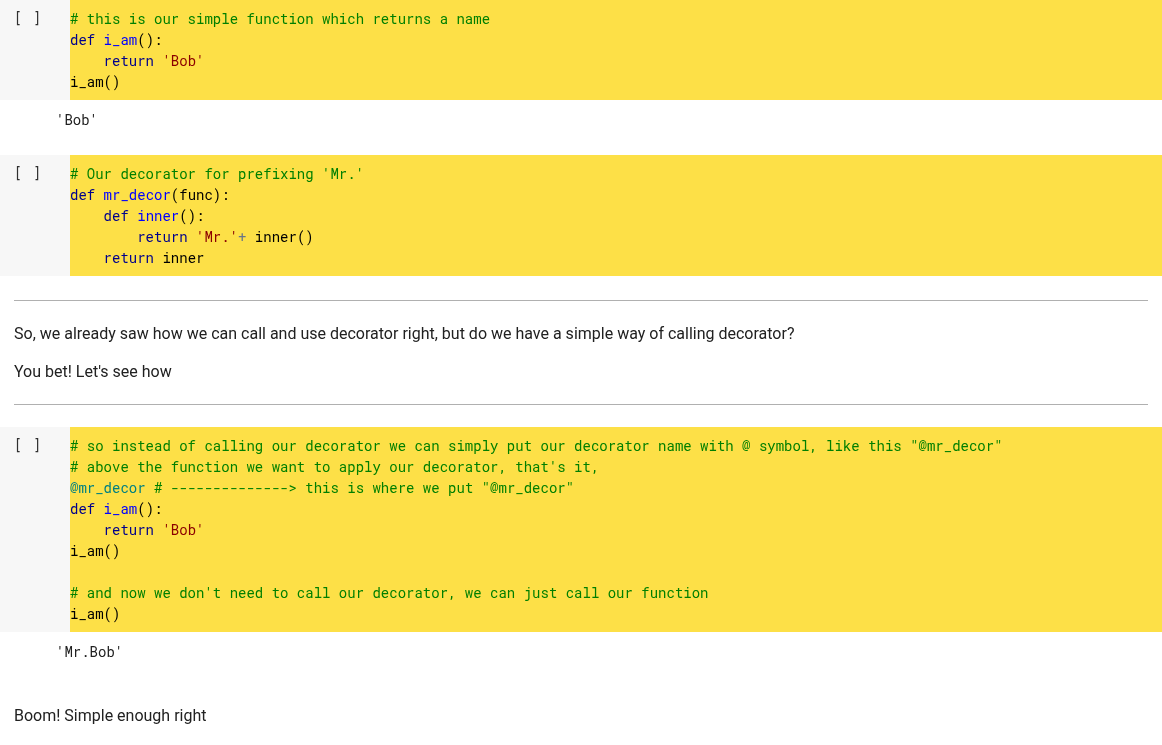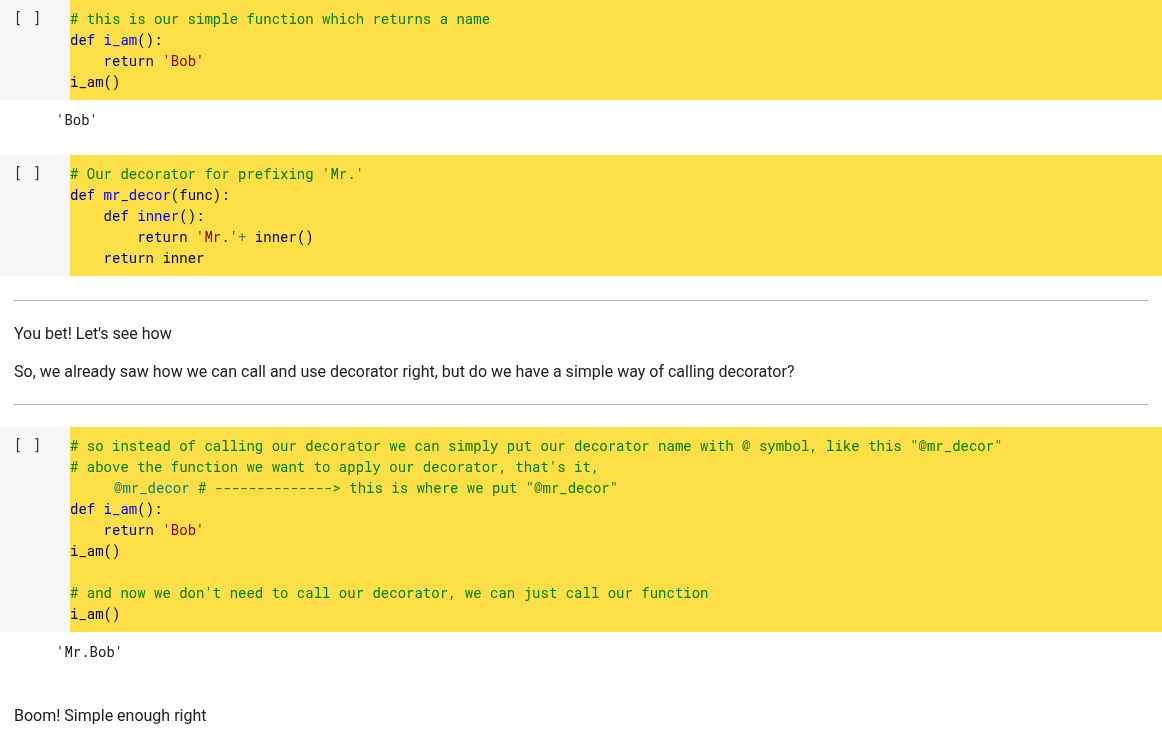--- a/index.html
+++ b/index.html
@@ -72,21 +72,21 @@
     border-top: 1px solid #b0b0b0;
     margin: 4px 14px 4px 14px;
   }
   .gap { height: 18px; }
 
   
   .c-comment { color: #007f00; }
   .c-keyword { color: #00008b; }
   .c-def     { color: #0000ff; }
   .c-string  { color: #8b0000; }
-  .c-deco    { color: #008080; margin-left: 44px; }
+  .c-deco    { color: #008080; }
   .c-op      { color: #687587; }
   .c-name    { color: #000; }
 </style>
 </head>
 <body>
 
 <div class="code-cell-wrapper">
   <div class="cell">
     <div class="prompt-col">
       <span class="prompt-text">[ ]</span>
@@ -120,22 +120,22 @@
         <span class="c-keyword">return</span><span class="c-string"> 'Mr.'</span><span class="c-op">+</span><span class="c-name"> inner()</span>
     <span class="c-keyword">return</span><span class="c-name"> inner</span></pre>
     </div>
   </div>
 </div>
 
 <div class="gap"></div>
 
 <hr class="sep">
 <div class="markdown">
+  <p>So, we already saw how we can call and use decorator right, but do we have a simple way of calling decorator?</p>
   <p>You bet! Let's see how</p>
-  <p>So, we already saw how we can call and use decorator right, but do we have a simple way of calling decorator?</p>
 </div>
 <hr class="sep">
 
 <div class="gap"></div>
 
 <div class="code-cell-wrapper">
   <div class="cell">
     <div class="prompt-col">
       <span class="prompt-text">[ ]</span>
     </div>

